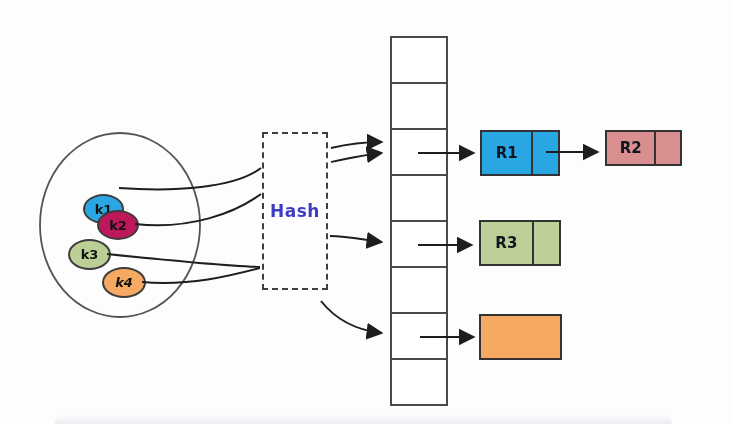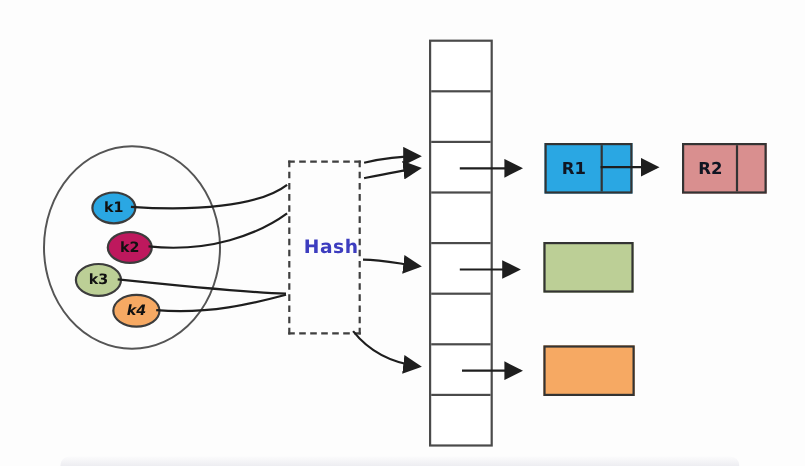--- a/index.html
+++ b/index.html
@@ -20,43 +20,43 @@
     border:2px solid #3c3c3c;border-radius:50%;
     font-weight:bold;font-size:13px;color:#111;
   }
   .key-1{left:83px;top:174px;width:37px;height:26px;}
   .key-2{left:97px;top:210px;width:38px;height:26px;}
   .key-3{left:68px;top:239px;width:39px;height:27px;}
   .key-4{left:102px;top:267px;width:40px;height:27px;font-style:italic;}
 
   
   .hash-box{
-    position:absolute;left:262px;top:146px;width:66px;height:158px;
+    position:absolute;left:262px;top:132px;width:66px;height:158px;
     border:2px dashed #3f3f3f;background:transparent;z-index:2;
-    display:flex;align-items:center;justify-content:flex-end;
+    display:flex;align-items:center;justify-content:center;
     box-sizing:border-box;
   }
   .hash-label{font-weight:bold;font-size:17px;color:#3d3dbf;letter-spacing:0.5px;}
 
   
   .htable{
     position:absolute;left:390px;top:36px;width:58px;height:370px;
     border:2px solid #4a4a4a;box-sizing:border-box;background:#fff;
     display:flex;flex-direction:column;z-index:2;
   }
   .htable-cell{flex:1;border-top:2px solid #4a4a4a;}
   .htable-cell:first-child{border-top:none;}
 
   
   .record{
     position:absolute;z-index:3;display:flex;
-    border:2px solid #333;box-sizing:border-box;margin-left:15px;
+    border:2px solid #333;box-sizing:border-box;
   }
   .record-1{left:480px;top:130px;width:80px;height:46px;}
-  .record-2{left:605px;top:130px;width:77px;height:46px;}
+  .record-2{left:605px;top:130px;width:77px;height:36px;}
   .record-3{left:479px;top:220px;width:82px;height:46px;}
   .record-4{left:479px;top:314px;width:83px;height:46px;}
   .rec-data{
     flex:0 0 65%;display:flex;align-items:center;justify-content:center;
     border-right:2px solid #333;
     font-weight:bold;font-size:15px;color:#101522;
   }
   .rec-ptr{flex:1;}
 
   
@@ -91,21 +91,21 @@
       <path marker-end="url(#ah)" d="M 330 236 C 348 236 364 240 381 242"></path>
       <path marker-end="url(#ah)" d="M 321 301 C 336 320 356 330 381 333"></path>
 
       <path marker-end="url(#ah)" d="M 418 153 H 473"></path>
       <path marker-end="url(#ah)" d="M 418 245 H 471"></path>
       <path marker-end="url(#ah)" d="M 420 337 H 473"></path>
       <path marker-end="url(#ah)" d="M 546 152 H 597"></path>
     </g>
   </svg>
 
-  <div class="key key-1" style="background-color: rgb(42, 167, 227);">
+  <div class="key key-1" style="background-color: rgb(42, 167, 227); margin-top: 20px;">
     <span>k1</span>
   </div>
   <div class="key key-2" style="background-color: #be185d;">
     <span>k2</span>
   </div>
   <div class="key key-3" style="background-color: rgb(188, 207, 150);">
     <span>k3</span>
   </div>
   <div class="key key-4" style="background-color: rgb(246, 169, 99);">
     <span>k4</span>
@@ -132,20 +132,23 @@
     </div>
     <div class="rec-ptr"></div>
   </div>
   <div class="record record-2" style="background-color: rgb(217, 143, 143);">
     <div class="rec-data">
       <span>R2</span>
     </div>
     <div class="rec-ptr"></div>
   </div>
   <div class="record record-3" style="background-color: rgb(188, 207, 150);">
+    <div class="rec-data">
+      <span>R3</span>
+    </div>
     <div class="rec-ptr"></div>
   </div>
   <div class="record record-4" style="background-color: rgb(246, 169, 99);">
     <div class="rec-ptr"></div>
   </div>
 
   <div class="bottom-shade"></div>
 </div>
 
 </body></html>

